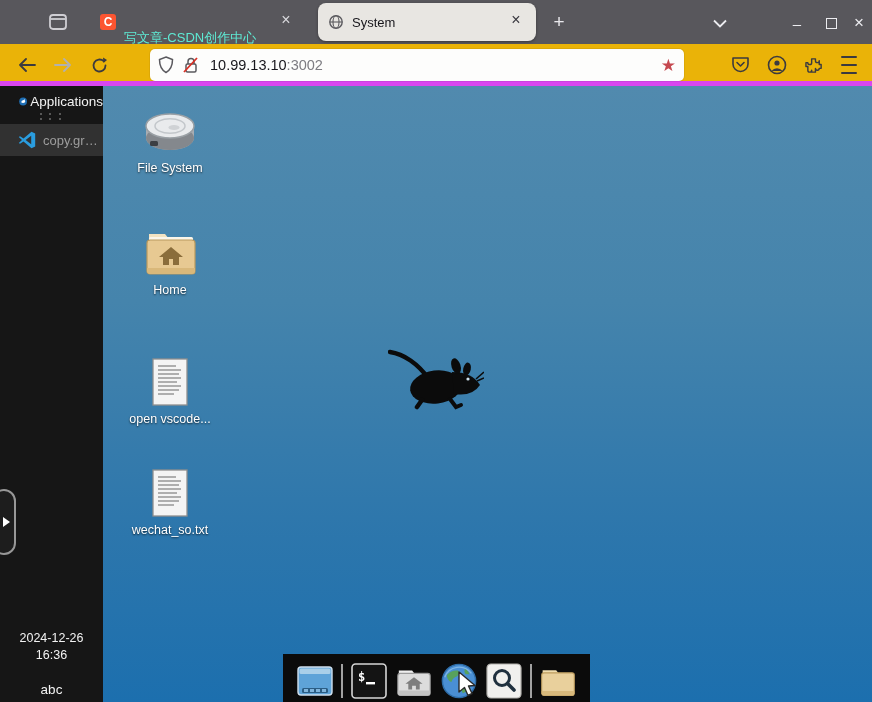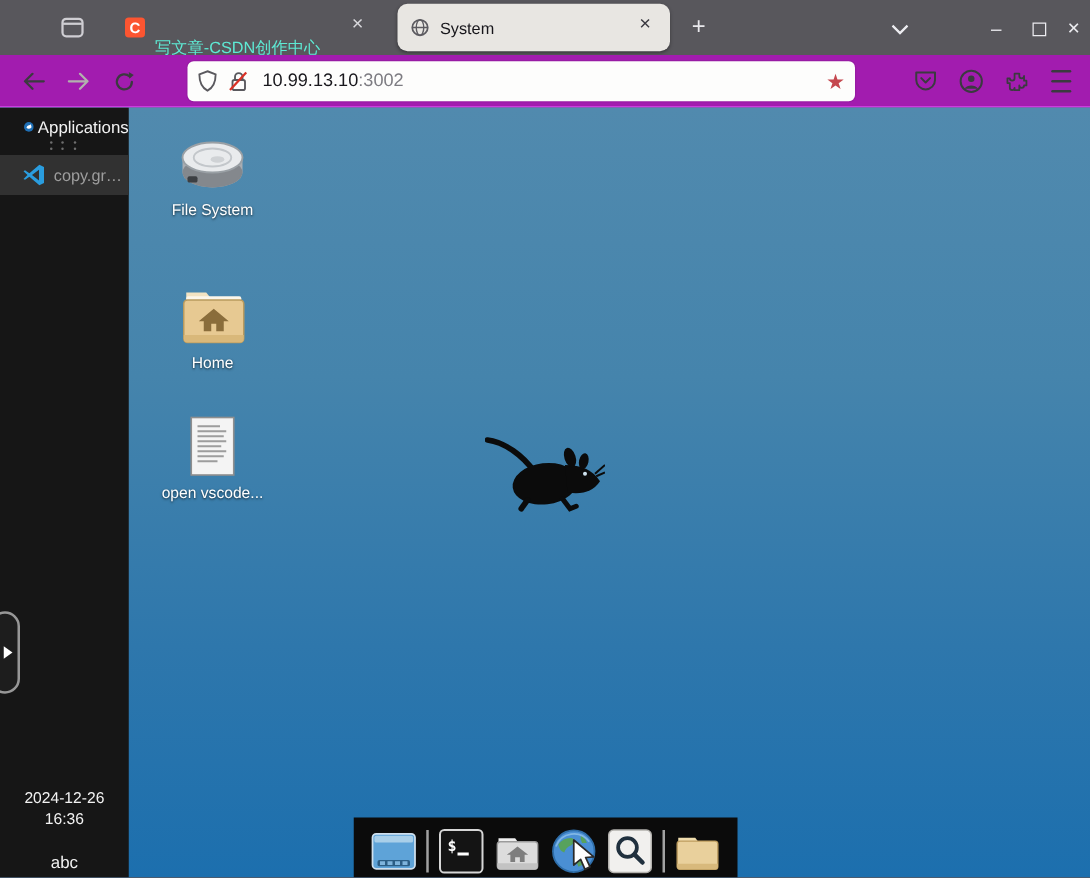--- a/index.html
+++ b/index.html
@@ -21,21 +21,21 @@
   .csdn-favicon { width:16px; height:16px; background:#fc5531; color:#fff; font-weight:bold; font-size:12px; line-height:16px; text-align:center; border-radius:3px; flex:none; }
   .newtab-btn { left:546px; top:10px; width:26px; height:26px; color:#e9e8ec; font-size:19px; line-height:24px; text-align:center; border-radius:4px; }
   .tabs-chevron { left:706px; top:10px; width:28px; height:26px; display:flex; align-items:center; justify-content:center; }
   .winbtn { top:10px; width:26px; height:26px; color:#ececf0; display:flex; align-items:center; justify-content:center; font-size:15px; }
   #win-min { left:784px; }
   #win-max { left:818px; }
   #win-close { left:846px; font-size:17px; }
   .max-box { width:11px; height:11px; border:1.5px solid #ececf0; }
 
   
-  #navbar { left:0; top:44px; width:872px; height:42px; background:#a21caf; border-bottom:1px solid #d946ef; }
+  #navbar { left:0; top:44px; width:872px; height:42px; background:#eab308; border-bottom:5px solid #d946ef; }
   .navbtn { top:6px; width:30px; height:30px; display:flex; align-items:center; justify-content:center; font-size:19px; color:#3b3a3f; border-radius:4px; }
   #urlbar { left:150px; top:5px; width:534px; height:32px; background:#fdfdfc; border-radius:5px; display:flex; align-items:center; padding:0 8px; box-shadow:0 0 0 1px rgba(0,0,0,.06); }
   .url-text { font-size:14.5px; color:#18171c; margin-left:10px; flex:1; white-space:nowrap; overflow:hidden; }
   .url-port { color:#7d7c82; }
   .star { font-size:17px; color:#c5484f; }
   .hamburger span { display:block; width:16px; height:2px; background:#3b3a3f; margin:3px 0; border-radius:1px; }
 
   
   #viewport { left:0; top:86px; width:872px; height:616px; background:linear-gradient(180deg,#518aae 0%,#4584ac 35%,#2e77ac 70%,#1c6fae 100%); overflow:hidden; }
   #sidebar { left:0; top:0; width:103px; height:616px; background:#161616; }
@@ -50,21 +50,21 @@
 
   
   #drawer-handle { left:-8px; top:403px; width:24px; height:66px; background:#1d1d1d; border:2px solid #979797; border-radius:12px; display:flex; align-items:center; }
   .handle-arrow { margin-left:9px; width:0; height:0; border-left:7px solid #fff; border-top:5px solid transparent; border-bottom:5px solid transparent; }
 
   
   .dicon { width:100px; display:flex; flex-direction:column; align-items:center; gap:5px; }
   .dicon-label { color:#fff; font-size:12.5px; text-shadow:0 1px 2px rgba(0,0,0,.75); text-align:center; white-space:nowrap; }
   #icon-filesystem { left:120px; top:22px;justify-content:space-between; }
   #icon-home { left:120px; top:142px; }
-  #icon-openvscode { left:120px; top:246px; }
+  #icon-openvscode { left:120px; top:271px; }
   #icon-wechat { left:120px; top:382px; }
 
   
   #dock { left:283px; top:568px; width:307px; height:48px; background:#0b0b0b; display:flex; align-items:center; justify-content:center; gap:7px; padding-top:6px; }
   .dock-item { width:38px; height:38px; display:flex; align-items:center; justify-content:center; }
   .dock-sep { width:2px; height:34px; background:#bcbcbc; opacity:.85; }
 
   #mouse-art { left:388px; top:262px; }
   #cursor-overlay { left:456px; top:584px; }
 </style>
@@ -235,20 +235,36 @@
           <line x1="8" y1="21" x2="31" y2="21"></line>
         <line x1="8" y1="25" x2="27" y2="25"></line>
           <line x1="8" y1="29" x2="31" y2="29"></line>
         <line x1="8" y1="33" x2="29" y2="33"></line>
           <line x1="8" y1="37" x2="24" y2="37"></line>
       </g>
     </svg>
     <span class="dicon-label">open vscode...</span>
   </div>
 
+  <div id="icon-wechat" class="abs dicon">
+    <svg width="40" height="50" viewBox="0 0 40 50">
+      <rect x="3" y="2" width="34" height="46" fill="#f4f4f4" stroke="#8f8f8f" stroke-width="1.3"></rect>
+      <g stroke="#9d9d9d" stroke-width="1.6">
+        <line x1="8" y1="9" x2="26" y2="9"></line>
+          <line x1="8" y1="13" x2="31" y2="13"></line>
+        <line x1="8" y1="17" x2="29" y2="17"></line>
+          <line x1="8" y1="21" x2="31" y2="21"></line>
+        <line x1="8" y1="25" x2="27" y2="25"></line>
+          <line x1="8" y1="29" x2="31" y2="29"></line>
+        <line x1="8" y1="33" x2="29" y2="33"></line>
+          <line x1="8" y1="37" x2="24" y2="37"></line>
+      </g>
+    </svg>
+    <span class="dicon-label">wechat_so.txt</span>
+  </div>
 
   <svg id="mouse-art" class="abs" width="96" height="62" viewBox="0 0 96 62">
     <path d="M2 4 C16 6 30 16 40 30" fill="none" stroke="#0b0b0b" stroke-width="4.5" stroke-linecap="round"></path>
     <ellipse cx="48" cy="39" rx="26" ry="16.5" fill="#0b0b0b" transform="rotate(-7 48 39)"></ellipse>
     <path d="M64 24 Q84 24 92 37 Q84 49 66 46 Z" fill="#0b0b0b"></path>
     <ellipse cx="68" cy="18" rx="4.5" ry="8" fill="#0b0b0b" transform="rotate(-18 68 18)"></ellipse>
     <ellipse cx="79" cy="21" rx="3.8" ry="6.5" fill="#0b0b0b" transform="rotate(12 79 21)"></ellipse>
     <line x1="88" y1="31" x2="96" y2="24" stroke="#0b0b0b" stroke-width="1.6"></line>
     <line x1="89" y1="33" x2="96" y2="30" stroke="#0b0b0b" stroke-width="1.6"></line>
     <path d="M62 51 l6 8 l5 -2" fill="none" stroke="#0b0b0b" stroke-width="4" stroke-linecap="round"></path>

